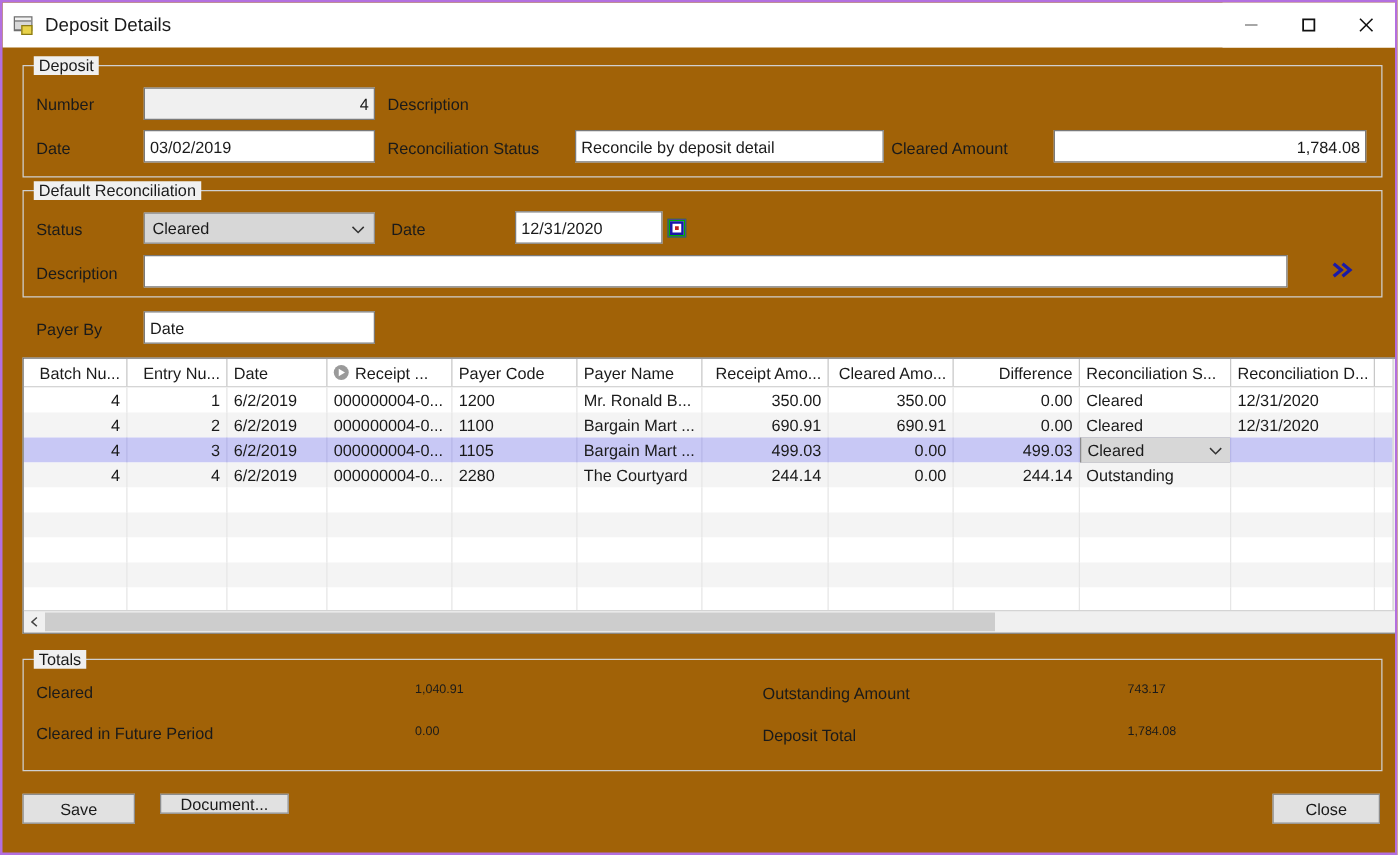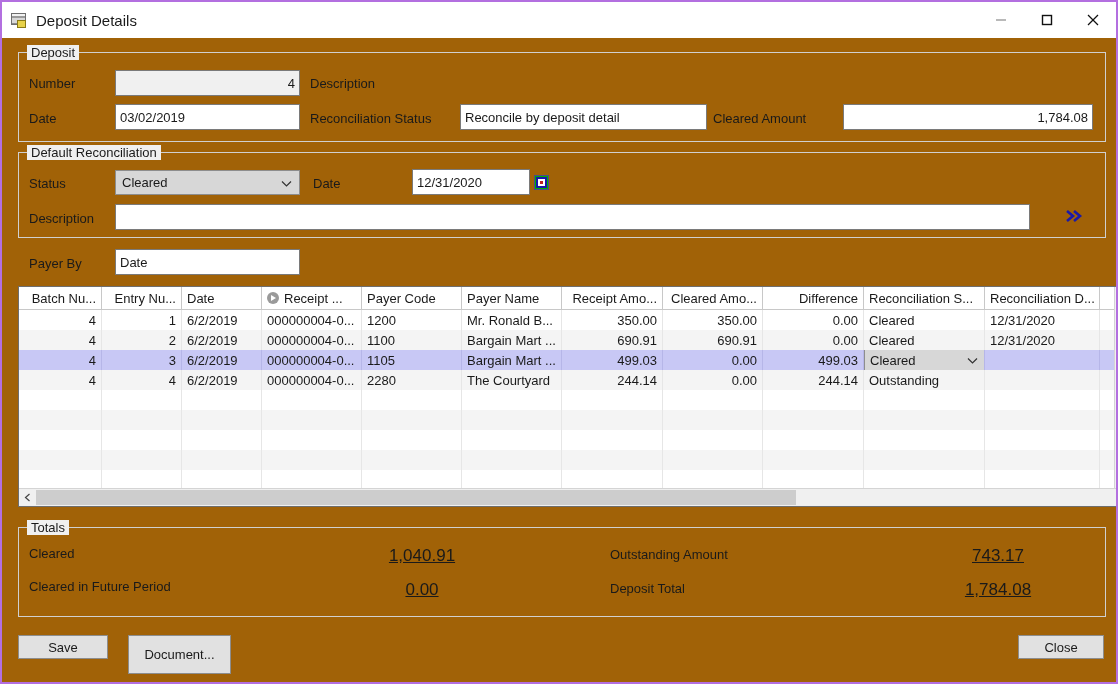--- a/index.html
+++ b/index.html
@@ -273,25 +273,24 @@
     font-family: "Liberation Sans", sans-serif;
     font-size: 13px;
     color: #1a1a1a;
     display: flex;
     align-items: center;
     justify-content: center;
   }
 
   .tot-val {
     position: absolute;
-    font-size: 17px;
-    color: #1a1a1a;
-    text-align: center;
+    font-size: 10px;
+    color: #1a1a1a;
+    text-align: left;
     white-space: nowrap;
-    text-decoration: underline;
   }
 </style>
 </head>
 <body>
 
 <div id="app">
 
   <div class="titlebar">
     <span class="title-icon">
       <span class="bldg"></span>
@@ -662,16 +661,16 @@
   <span class="lbl" style="left:27px; top:577px;">Cleared in Future Period</span>
   <span class="tot-val" style="left:330px; top:578px; width:180px;">0.00</span>
 
   <span class="lbl" style="left:608px; top:545px;">Outstanding Amount</span>
   <span class="tot-val" style="left:900px; top:544px; width:192px;">743.17</span>
 
   <span class="lbl" style="left:608px; top:579px;">Deposit Total</span>
   <span class="tot-val" style="left:900px; top:578px; width:192px;">1,784.08</span>
 
   <div class="btn" style="left:16px; top:633px; width:90px; height:24px;">Save</div>
-  <div class="btn" style="left:126px; top:633px; width:103px; height:39px;">Document...</div>
+  <div class="btn" style="left:126px; top:633px; width:103px; height:16px;">Document...</div>
   <div class="btn" style="left:1016px; top:633px; width:86px; height:24px;">Close</div>
 
 </div>
 
 </body></html>

